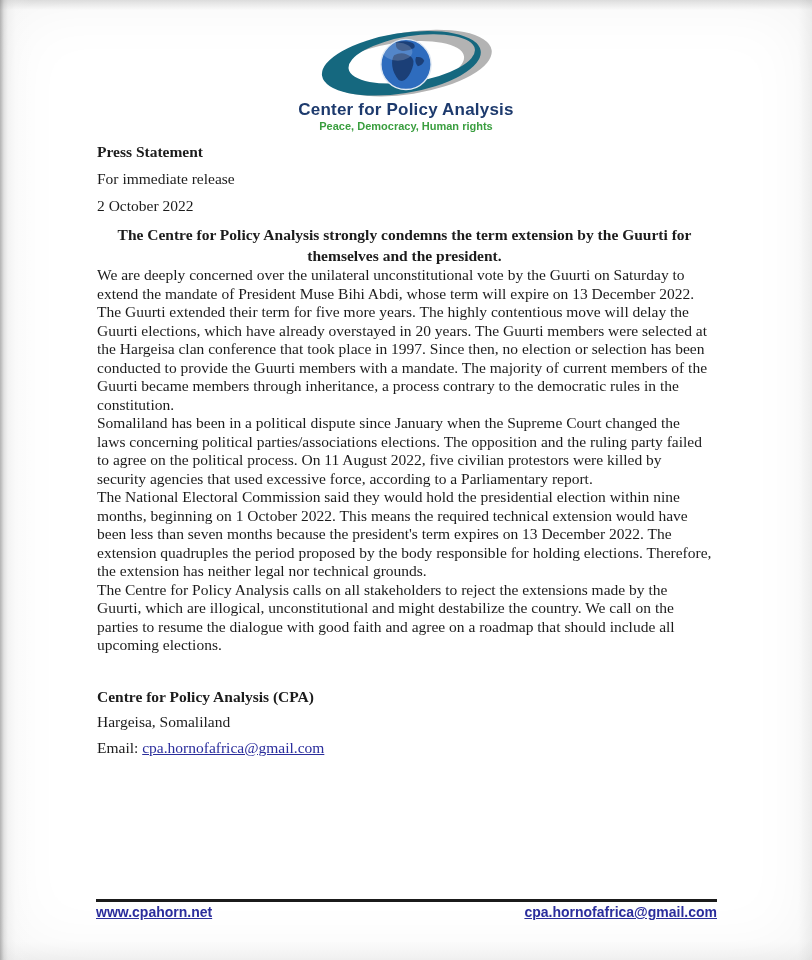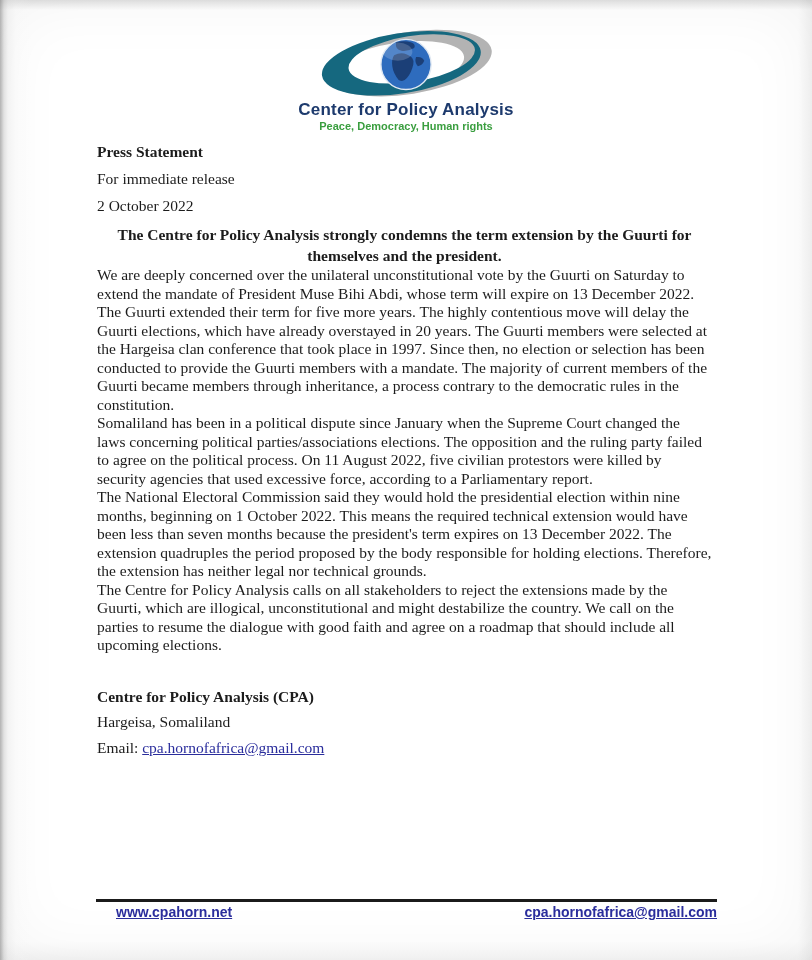--- a/index.html
+++ b/index.html
@@ -50,21 +50,21 @@
   .sig{margin-top:33px;}
   .sig p{margin:0 0 7px;}
   a.doc-link{color:#2a2d9c;text-decoration:underline;cursor:pointer;}
 
   .footer{position:absolute;left:96px;right:95px;top:899px;}
   .footer-rule{height:3px;background:#1b1b1b;}
   .footer-row{
     display:flex;justify-content:space-between;align-items:baseline;
     margin-top:2px;
     font-family:"Liberation Sans", sans-serif;
-    font-size:14px;font-weight:700;margin-left:20px;
+    font-size:14px;font-weight:700;
   }
   .footer-row a{color:#2a2d9c;text-decoration:underline;cursor:pointer;}
 </style>
 </head>
 <body>
 
 <div class="page">
 
   <div class="logo-wrap">
     <svg class="logo-svg" width="210" height="73" viewBox="0 0 230 80" xmlns="http://www.w3.org/2000/svg">

